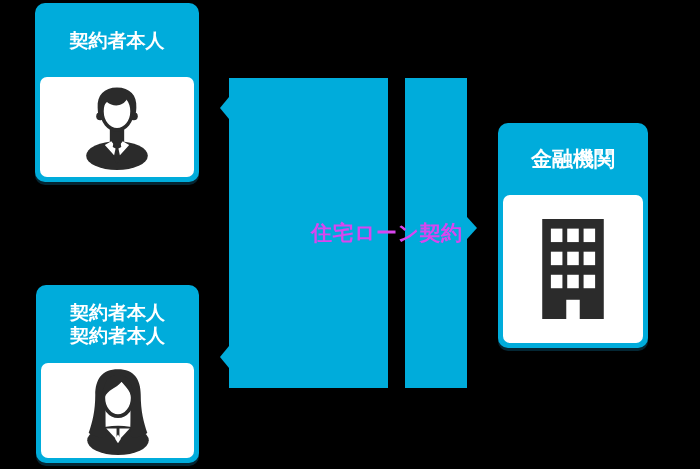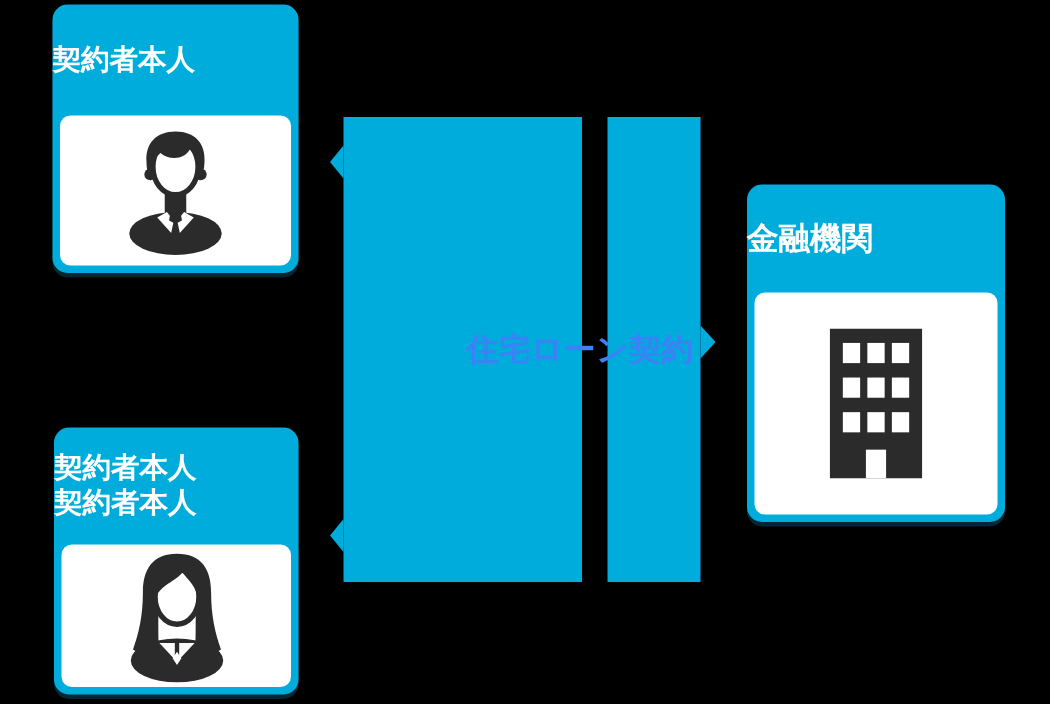--- a/index.html
+++ b/index.html
@@ -7,49 +7,49 @@
     position:relative;width:700px;height:469px;background:#000000;
     font-family:"Liberation Sans",sans-serif;overflow:hidden;
   }
   
   .card{
     position:absolute;background:#00ACDB;border-radius:10px;
     box-shadow:0 3px 0 rgba(8,70,92,0.55);
   }
   .card-header{
     color:#ffffff;font-weight:bold;text-align:center;
-    display:flex;flex-direction:column;justify-content:center;align-items:flex-start;
+    display:flex;flex-direction:column;justify-content:center;align-items:center;
   }
   .card-header span{display:block;}
   .card-body{
     position:absolute;left:5px;right:5px;bottom:5px;background:#ffffff;border-radius:7px;
     display:flex;align-items:center;justify-content:center;overflow:hidden;
   }
   #card-primary{left:35px;top:3px;width:164px;height:179px;}
   #card-primary .card-header{height:74px;font-size:19px;line-height:23px;}
   #card-primary .card-body{top:74px;}
 
   #card-joint{left:36px;top:285px;width:163px;height:178px;}
   #card-joint .card-header{height:78px;font-size:19px;line-height:23px;}
   #card-joint .card-body{top:78px;}
 
-  #card-bank{left:498px;top:123px;width:172px;height:225px;font-family:Liberation Serif, serif;}
+  #card-bank{left:498px;top:123px;width:150px;height:225px;}
   #card-bank .card-header{height:72px;font-size:21px;line-height:24px;}
   #card-bank .card-body{top:72px;}
 
   
   .arrow-body-main{position:absolute;left:229px;top:78px;width:159px;height:310px;background:#00ACDB;}
   .arrow-body-bar{position:absolute;left:405px;top:78px;width:62px;height:310px;background:#00ACDB;}
   .ah{position:absolute;width:0;height:0;}
   .ah-left{border-top:11px solid transparent;border-bottom:11px solid transparent;border-right:9px solid #00ACDB;}
   #ah-top{left:220px;top:97px;}
   #ah-bottom{left:220px;top:346px;}
   #ah-right{left:467px;top:217px;border-top:11px solid transparent;border-bottom:11px solid transparent;border-left:10px solid #00ACDB;}
   .arrow-label{
-    position:absolute;left:311px;top:219px;color:#3b82f6;
+    position:absolute;left:311px;top:219px;color:#d946ef;
     font-size:21px;font-weight:bold;white-space:nowrap;letter-spacing:0.5px;
   }
   svg{display:block;}
 </style>
 </head>
 <body>
 
 <div class="stage">
 
   <div class="arrow-body-main"></div>

